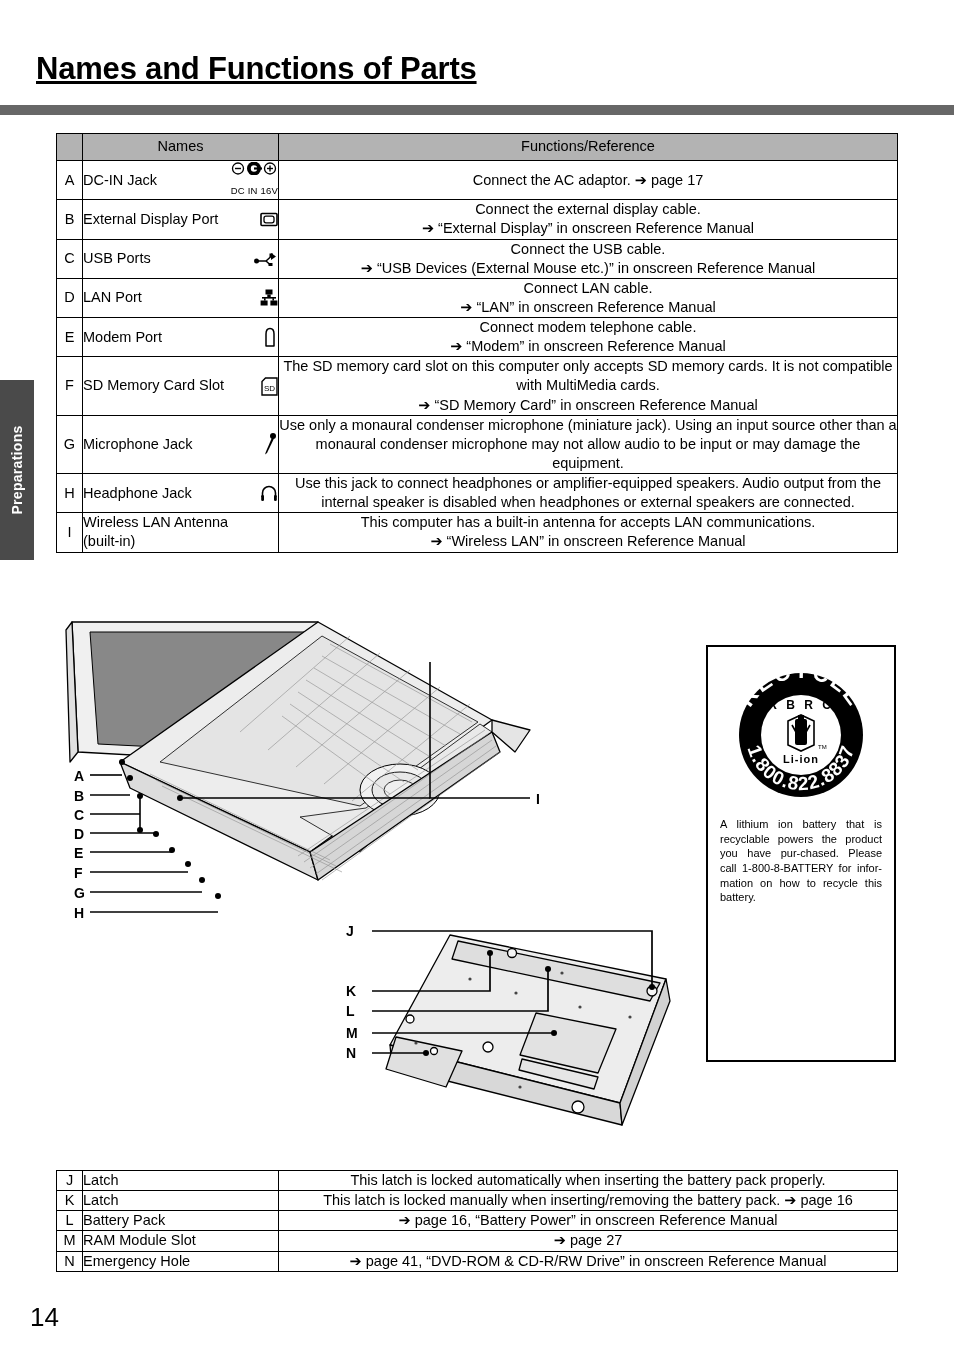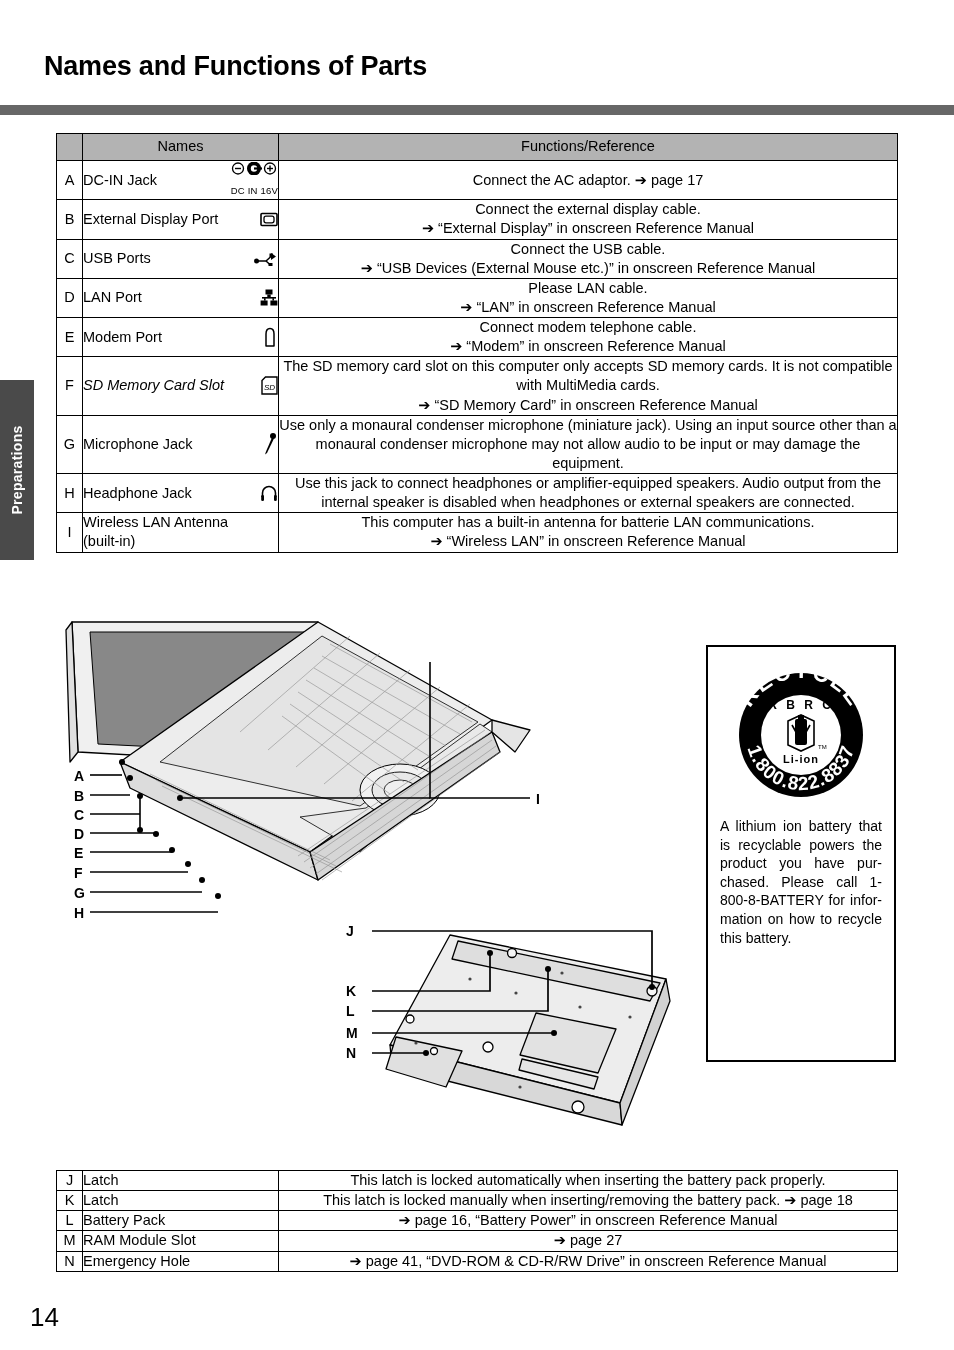--- a/index.html
+++ b/index.html
@@ -12,25 +12,26 @@
     height: 1350px;
     position: relative;
     font-family: "Liberation Sans", sans-serif;
     color: #000;
     overflow: hidden;
   }
 
   
   #page-title {
     position: absolute;
-    left: 44px;
+    left: 36px;
     top: 51px;
-    font-size: 27px;
+    font-size: 31px;
     font-weight: bold;
     letter-spacing: -0.2px;
+    text-decoration: underline;
   }
   #title-rule {
     position: absolute;
     left: 0;
     top: 105px;
     width: 954px;
     height: 10px;
     background: #676767;
   }
 
@@ -140,21 +141,21 @@
     box-sizing: border-box;
   }
   #recycle-logo-wrap {
     width: 100%;
     display: flex;
     justify-content: center;
     padding-top: 10px;
   }
   #recycle-text {
     padding: 10px 12px 0 12px;
-    font-size: 14px;
+    font-size: 11px;
     line-height: 1.33;
     text-align: justify;
   }
   #recycle-text p { margin: 0 0 13px 0; }
 
   
   #page-number {
     position: absolute;
     left: 30px;
     top: 1302px;
@@ -267,21 +268,21 @@
               <rect x="2" y="8" width="14" height="1.6" fill="#000"></rect>
               <rect x="4" y="9.2" width="1.6" height="2.4" fill="#000"></rect>
               <rect x="12.4" y="9.2" width="1.6" height="2.4" fill="#000"></rect>
               <rect x="0.6" y="11.5" width="7" height="5" fill="#000"></rect>
               <rect x="10.4" y="11.5" width="7" height="5" fill="#000"></rect>
             </svg>
           </span>
         </div>
       </td>
       <td class="fn">
-        <div>Please LAN cable.</div>
+        <div>Connect LAN cable.</div>
         <div>➔ “LAN” in onscreen Reference Manual</div>
       </td>
     </tr>
 
     <tr>
       <td class="idx">E</td>
       <td class="nm">
         <div class="nm-row">
           <span class="nm-text">Modem Port</span>
           <span class="icon-cell">
@@ -293,21 +294,21 @@
       </td>
       <td class="fn">
         <div>Connect modem telephone cable.</div>
         <div>➔ “Modem” in onscreen Reference Manual</div>
       </td>
     </tr>
 
     <tr>
       <td class="idx">F</td>
       <td class="nm">
-        <div class="nm-row" style="align-items:flex-start;font-style:italic;">
+        <div class="nm-row" style="align-items:flex-end;">
           <span class="nm-text">SD Memory Card Slot</span>
           <span class="icon-cell">
             <svg width="17" height="19" viewBox="0 0 17 19">
               <path d="M1 4.5 L4.5 1 H16 V18 H1 Z" fill="none" stroke="#000" stroke-width="1.4"></path>
               <text x="8.5" y="13.5" font-size="8" font-family="Liberation Sans, sans-serif" text-anchor="middle" fill="#000">SD</text>
             </svg>
           </span>
         </div>
       </td>
       <td class="fn">
@@ -353,21 +354,21 @@
       </td>
     </tr>
 
     <tr>
       <td class="idx">I</td>
       <td class="nm">
         <div>Wireless LAN Antenna</div>
         <div>(built-in)</div>
       </td>
       <td class="fn">
-        <div>This computer has a built-in antenna for batterie LAN communications.</div>
+        <div>This computer has a built-in antenna for accepts LAN communications.</div>
         <div>➔ “Wireless LAN” in onscreen Reference Manual</div>
       </td>
     </tr>
   </tbody>
 </table>
 
 <div id="figure-area">
 
   <svg width="640" height="330" viewBox="0 0 640 330" style="position:absolute;left:60px;top:0;">
     <g stroke="#000" fill="none" stroke-width="1.3" stroke-linejoin="round">
@@ -551,21 +552,21 @@
   </colgroup>
   <tbody>
     <tr>
       <td class="idx">J</td>
       <td class="nm">Latch</td>
       <td class="fn">This latch is locked automatically when inserting the battery pack properly.</td>
     </tr>
     <tr>
       <td class="idx">K</td>
       <td class="nm">Latch</td>
-      <td class="fn">This latch is locked manually when inserting/removing the battery pack. ➔ page 18</td>
+      <td class="fn">This latch is locked manually when inserting/removing the battery pack. ➔ page 16</td>
     </tr>
     <tr>
       <td class="idx">L</td>
       <td class="nm">Battery Pack</td>
       <td class="fn">➔ page 16, “Battery Power” in onscreen Reference Manual</td>
     </tr>
     <tr>
       <td class="idx">M</td>
       <td class="nm">RAM Module Slot</td>
       <td class="fn">➔ page 27</td>

